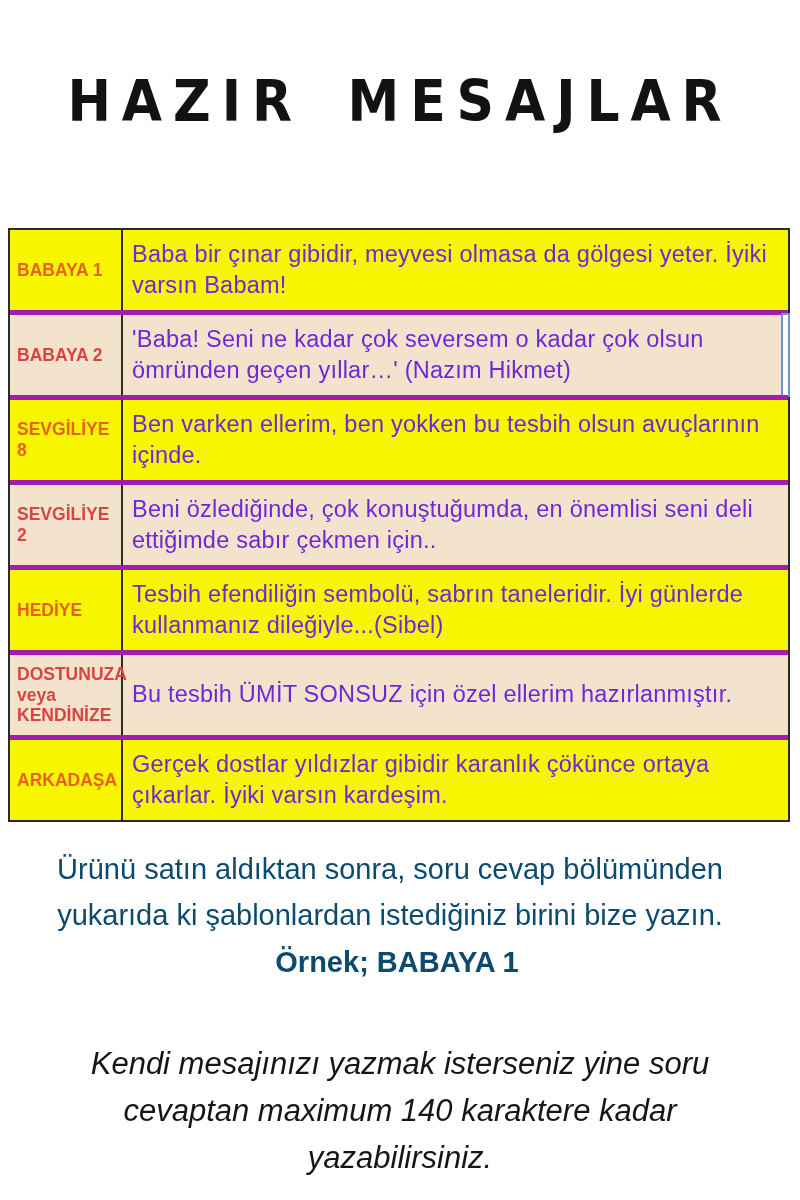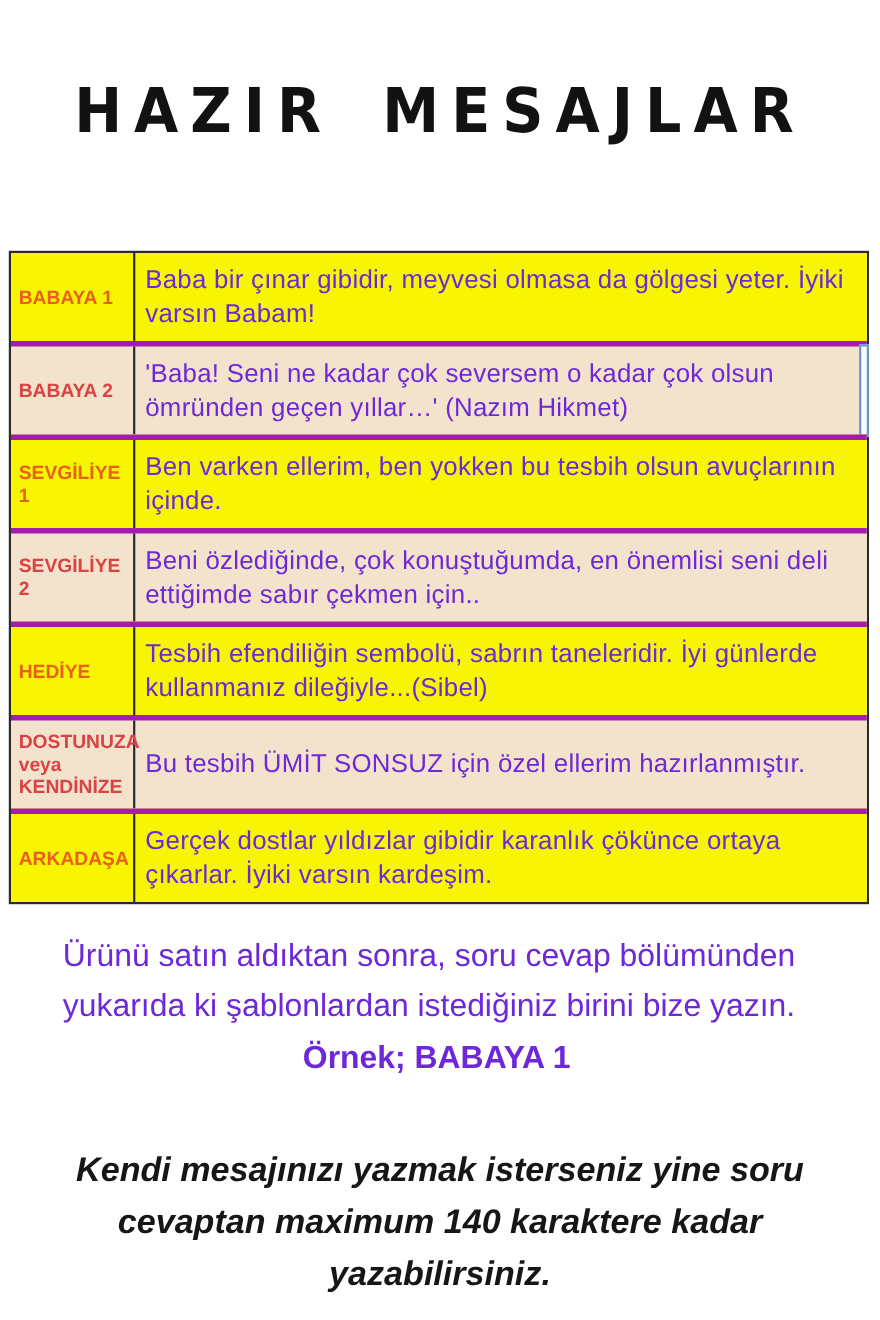--- a/index.html
+++ b/index.html
@@ -84,32 +84,32 @@
   }
   .msg-row:nth-child(2) .cursor-artifact { display: block; }
 
   
   .instructions {
     position: absolute;
     top: 846px; left: 0; width: 780px;
     text-align: center;
     font-size: 29px;
     line-height: 1.60;
-    color: #6d28d9;
+    color: #0c4a6e;
   }
   .instructions .example { font-weight: bold; padding-left: 14px; }
 
   
   .note {
     position: absolute;
     top: 1040px; left: 50px; width: 700px;
     text-align: center;
     font-size: 31px;
     line-height: 1.52;
-    font-weight: bold;
+    font-weight: normal;
     font-style: italic;
     color: #161616;
   }
 </style>
 </head>
 <body>
 
 <div class="title">HAZIR MESAJLAR</div>
 
 <div class="msg-table" id="msg-table">
@@ -119,21 +119,21 @@
 
   </div>
 
   <div class="msg-row">
     <div class="label-cell">BABAYA 2</div>
     <div class="message-cell">'Baba! Seni ne kadar çok seversem o kadar çok olsun ömründen geçen yıllar…' (Nazım Hikmet)</div>
     <div class="cursor-artifact"></div>
   </div>
 
   <div class="msg-row">
-    <div class="label-cell">SEVGİLİYE 1</div>
+    <div class="label-cell">SEVGİLİYE 8</div>
     <div class="message-cell">Ben varken ellerim, ben yokken bu tesbih olsun avuçlarının içinde.</div>
 
   </div>
 
   <div class="msg-row">
     <div class="label-cell">SEVGİLİYE 2</div>
     <div class="message-cell">Beni özlediğinde, çok konuştuğumda, en önemlisi seni deli ettiğimde sabır çekmen için..</div>
 
   </div>
 

